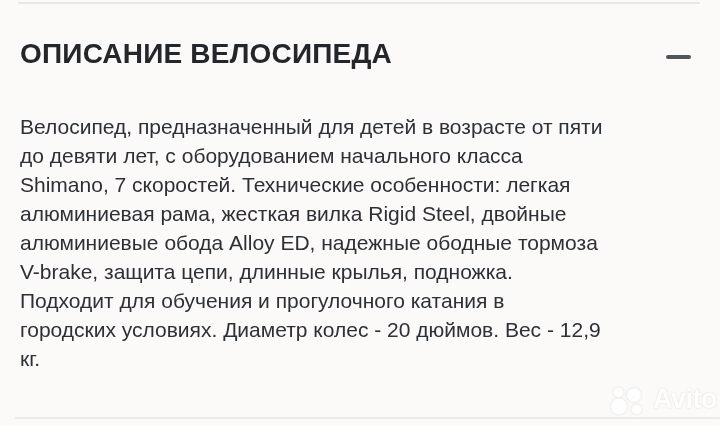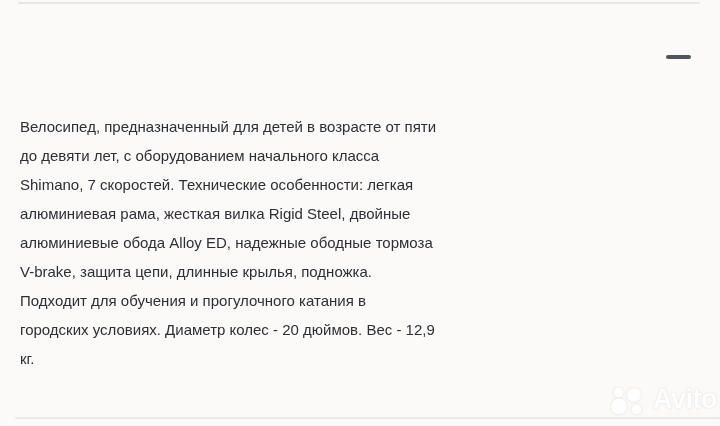--- a/index.html
+++ b/index.html
@@ -45,21 +45,21 @@
   .minus-icon {
     display: block;
     width: 25px; height: 4px;
     background: #50555c;
     border-radius: 2px;
   }
   .description-text {
     position: absolute;
     left: 20px; top: 112px;
     width: 696px;
-    font-size: 15px;
+    font-size: 21px;
     line-height: 29px;
     color: #2d3035;
     white-space: pre-line;
   }
   .watermark {
     position: absolute;
     left: 610px; top: 384px;
     display: flex;
     align-items: center;
     gap: 5px;
@@ -83,20 +83,21 @@
     background: #eceae7;
     border-radius: 2px;
   }
 </style>
 </head>
 <body>
 
 <div class="top-divider"></div>
 
 <div class="section-header">
+  <h2 class="section-title">ОПИСАНИЕ ВЕЛОСИПЕДА</h2>
   <button class="collapse-btn" aria-label="Collapse section">
     <span class="minus-icon"></span>
   </button>
 </div>
 
 <p class="description-text">Велосипед, предназначенный для детей в возрасте от пяти
 до девяти лет, с оборудованием начального класса
 Shimano, 7 скоростей. Технические особенности: легкая
 алюминиевая рама, жесткая вилка Rigid Steel, двойные
 алюминиевые обода Alloy ED, надежные ободные тормоза

